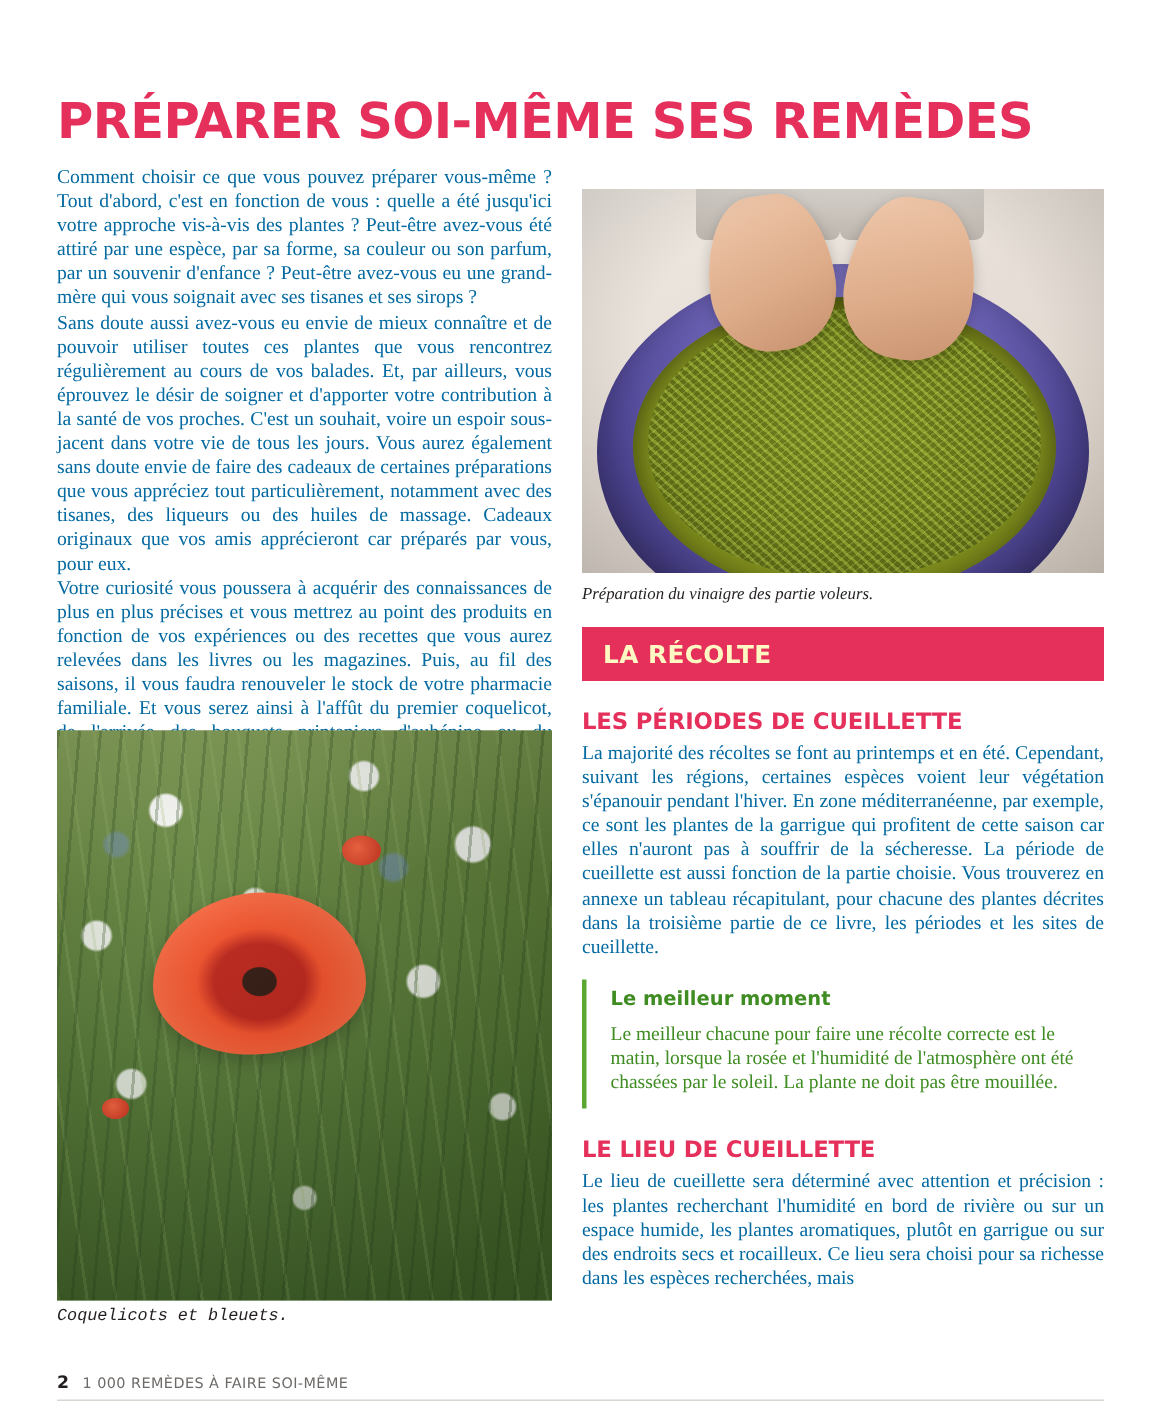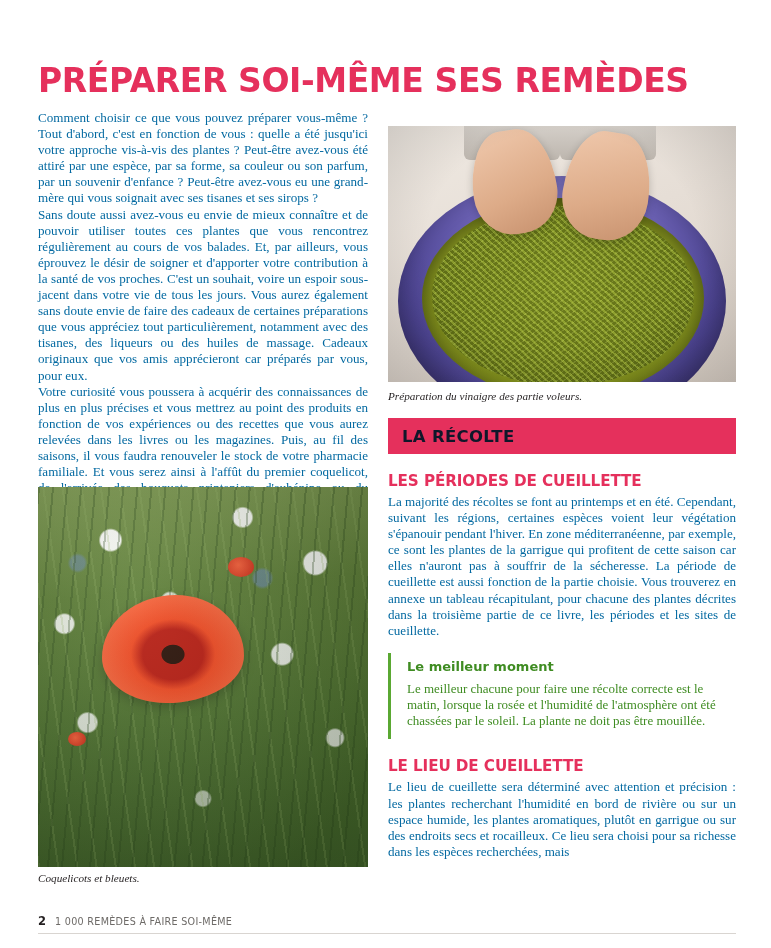--- a/index.html
+++ b/index.html
@@ -120,20 +120,21 @@
     font-family: "Liberation Serif", serif;
     font-style: italic;
     font-size: 11.2px;
     color: #231f20;
   }
   .caption-left {
     position: absolute;
     left: 38px;
     top: 872px;
     width: 330px;
+    font-family: Liberation Mono, monospace;
   }
 
   
   .right-col {
     position: absolute;
     left: 388px;
     top: 126px;
     width: 348px;
   }
 
@@ -216,21 +217,21 @@
     height: 36px;
     display: flex;
     align-items: center;
     padding-left: 14px;
     box-sizing: border-box;
   }
   .section-banner span {
     font-family: "DejaVu Sans", sans-serif;
     font-weight: bold;
     font-size: 16.5px;
-    color: #0f172a;
+    color: #fef9c3;
     letter-spacing: 0.3px;
     text-transform: uppercase;
   }
 
   .sub-head {
     font-family: "DejaVu Sans", sans-serif;
     font-weight: bold;
     font-size: 15.2px;
     color: #e5305c;
     text-transform: uppercase;

